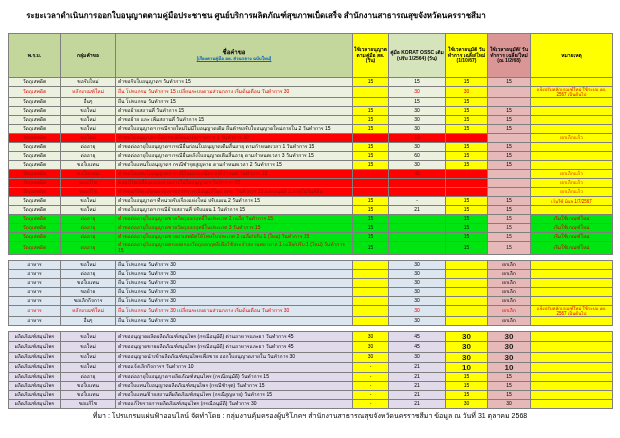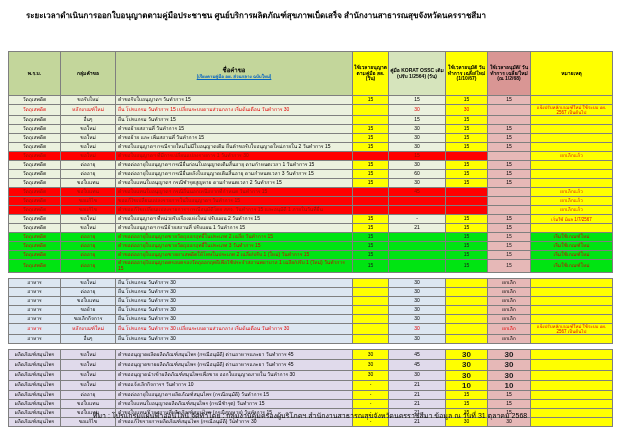--- a/index.html
+++ b/index.html
@@ -3,24 +3,24 @@
 <meta charset="utf-8">
 <style>
   html,body{margin:0;padding:0;}
   body{
     width:620px;height:438px;background:#ffffff;position:relative;
     font-family:"Liberation Sans","DejaVu Sans",sans-serif;
     -webkit-font-smoothing:antialiased;
   }
   .title{
     position:absolute;top:9px;left:0;width:512px;text-align:center;
-    font-size:8px;font-weight:bold;color:#000;
+    font-size:8px;font-weight:bold;color:#000;font-family:Liberation Serif, serif;
   }
   table{
-    position:absolute;top:51px;left:8px;width:604px;
+    position:absolute;top:33px;left:8px;width:604px;
     border-collapse:collapse;table-layout:fixed;
   }
   col.w1{width:52px}col.w2{width:55px}col.w3{width:237px}col.w4{width:36px}
   col.w5{width:57px}col.w6{width:42px}col.w7{width:43px}col.w8{width:82px}
   th,td{
     border:1px solid #7f7f7f;overflow:hidden;white-space:normal;
     font-size:5px;line-height:1.15;padding:0 1px;text-align:center;vertical-align:middle;
     color:#000;
   }
   thead tr{height:44px}

